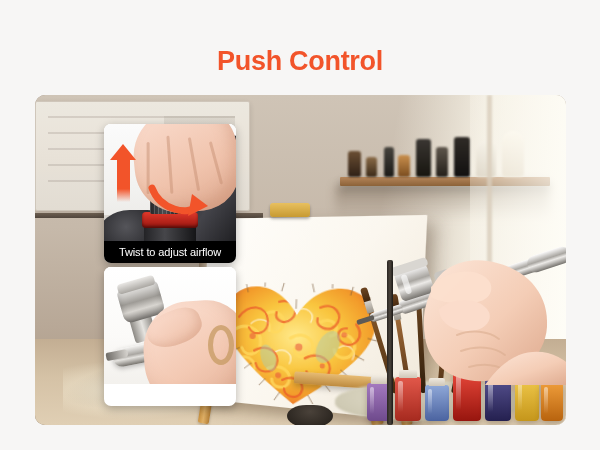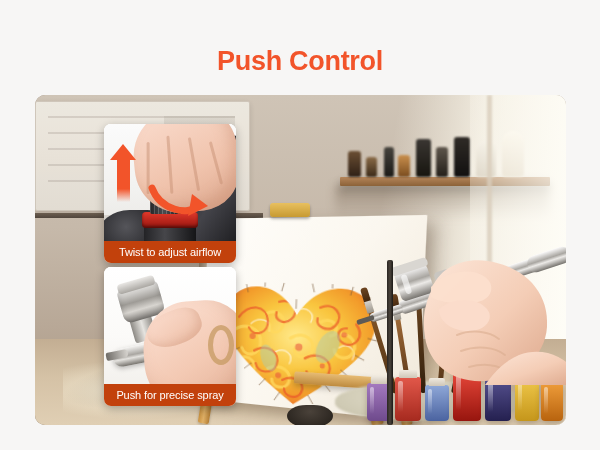--- a/index.html
+++ b/index.html
@@ -311,21 +311,21 @@
     position: absolute;
     left: 0; top: 0; right: 0; bottom: 22px;
     background: #ffffff;
     overflow: hidden;
   }
 
   .inset-caption {
     position: absolute;
     left: 0; right: 0; bottom: 0;
     height: 22px;
-    background: #c2410c;
+    background: #000000;
     color: #ffffff;
     font-size: 11px;
     line-height: 22px;
     text-align: center;
     white-space: nowrap;
     letter-spacing: -0.1px;
   }
 
   
   .knob-body {
@@ -721,14 +721,13 @@
     <div class="ab-body"></div>
     <div class="ab-tip"></div>
     <div class="ab-neck"></div>
     <div class="ab-cup"></div>
     <div class="ab-trigger"></div>
 
     <div class="hand-2"></div>
     <div class="thumb-2"></div>
     <div class="ring-2"></div>
   </div>
-  <div class="inset-caption">Push for precise spray</div>
 </div>
 
 </body></html>

